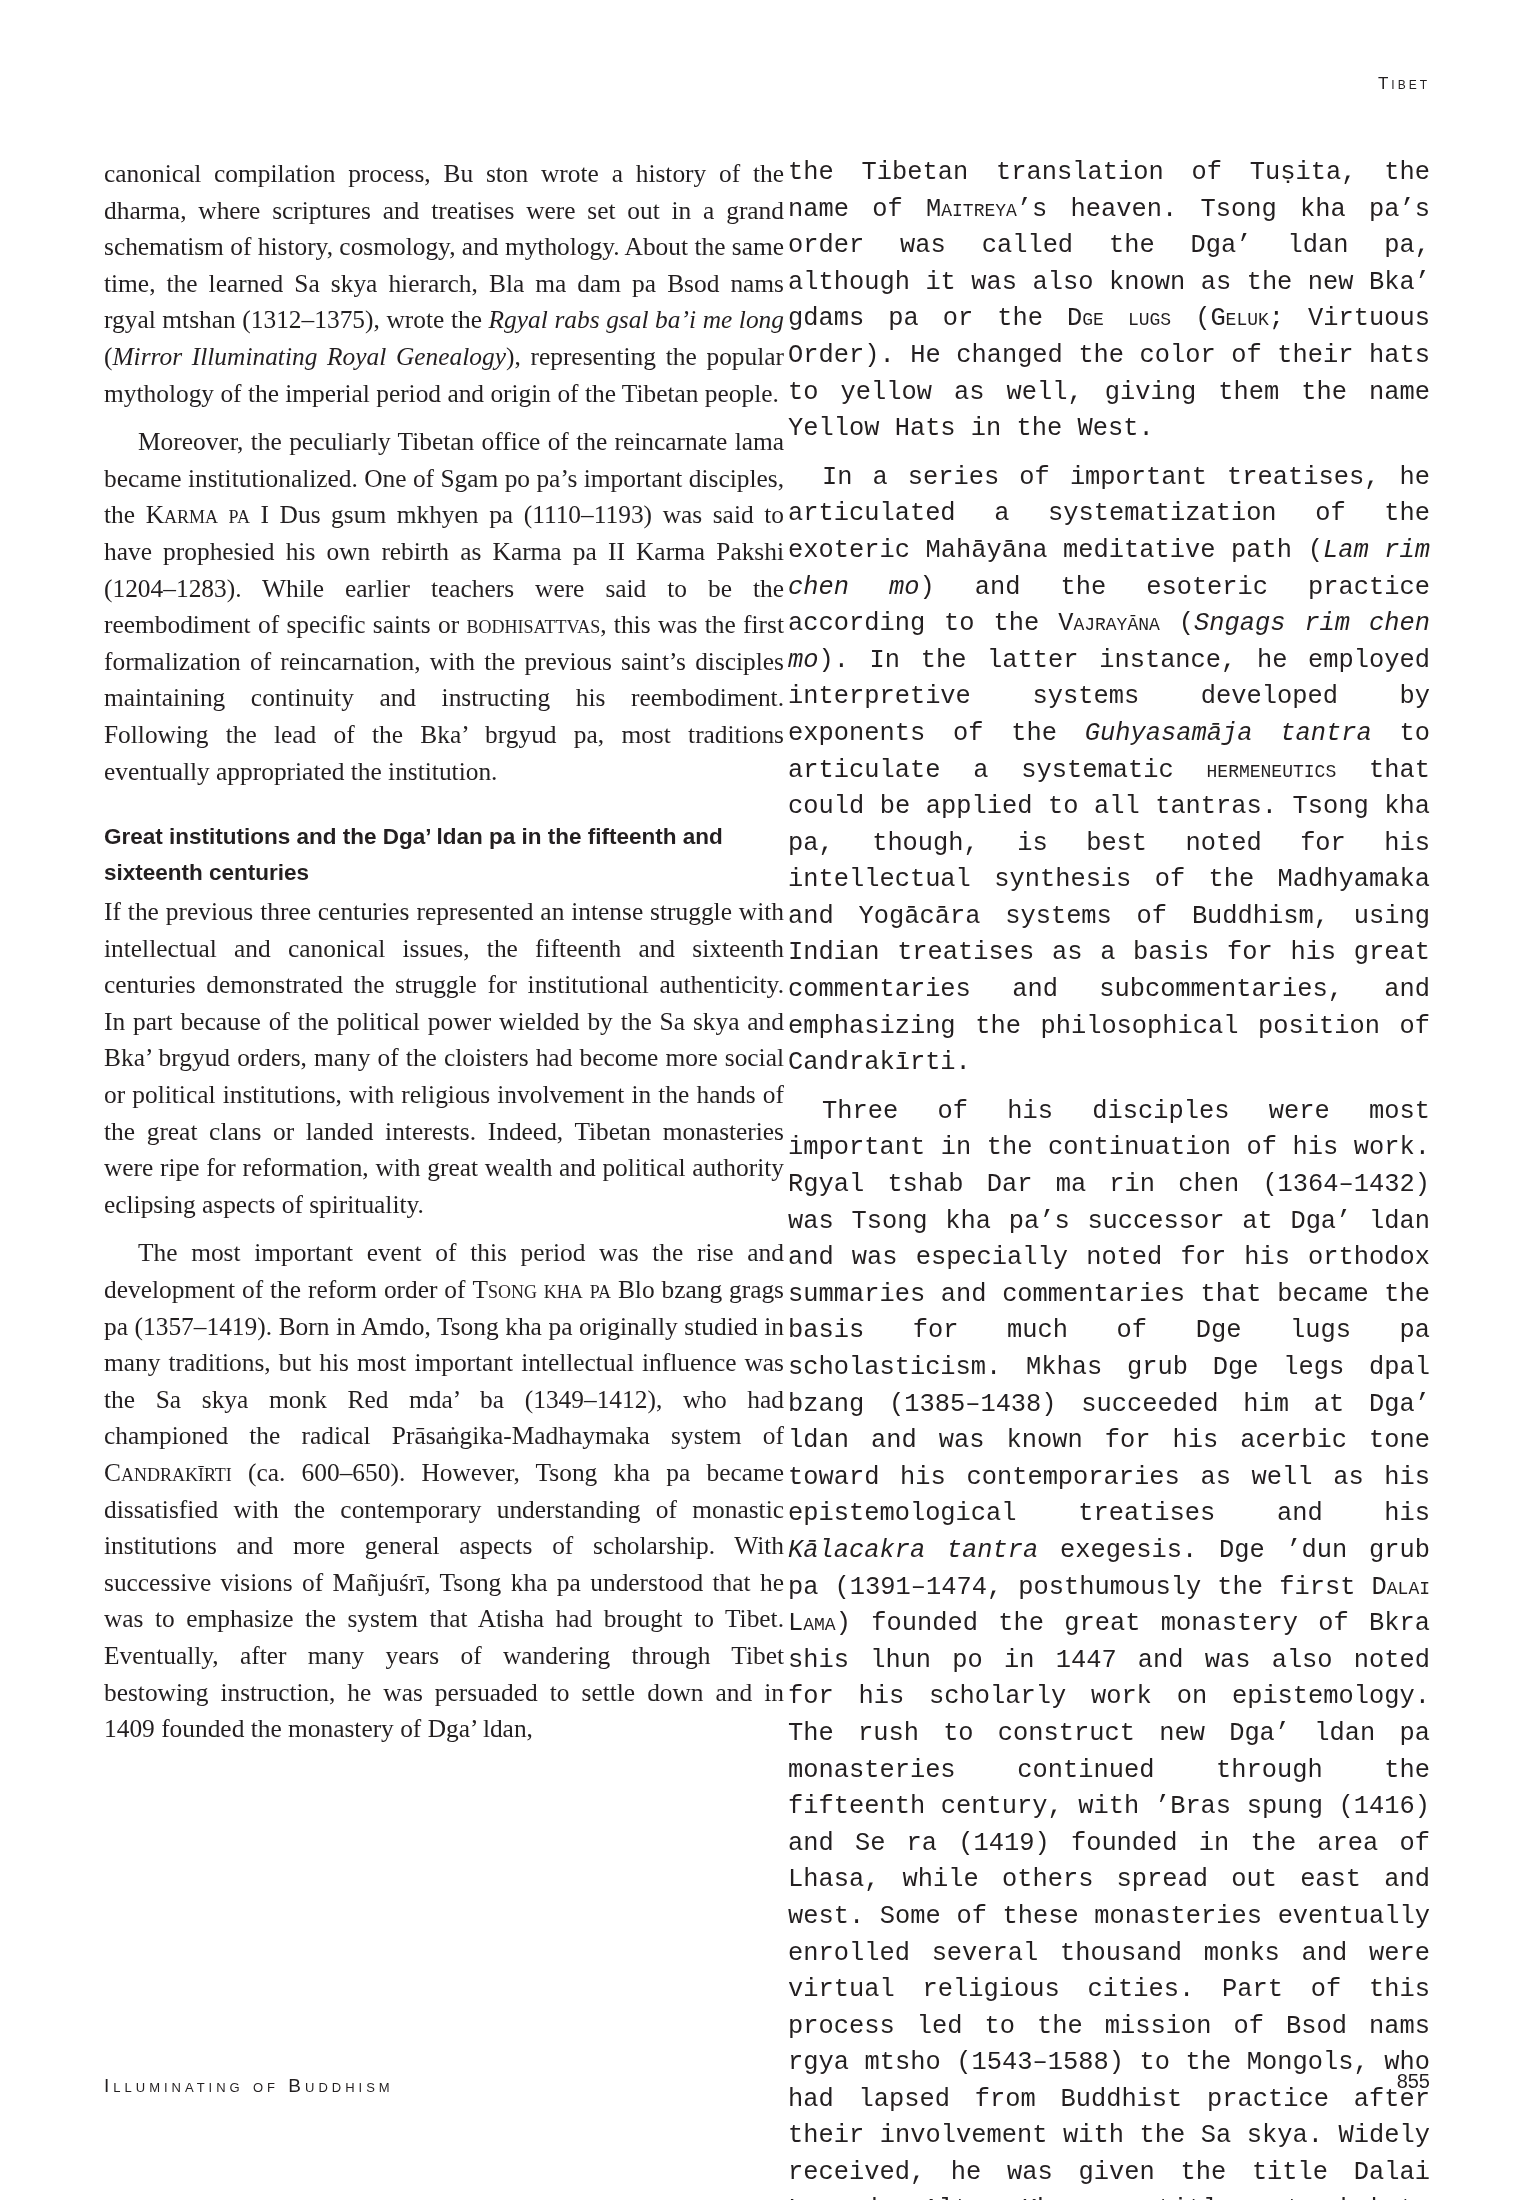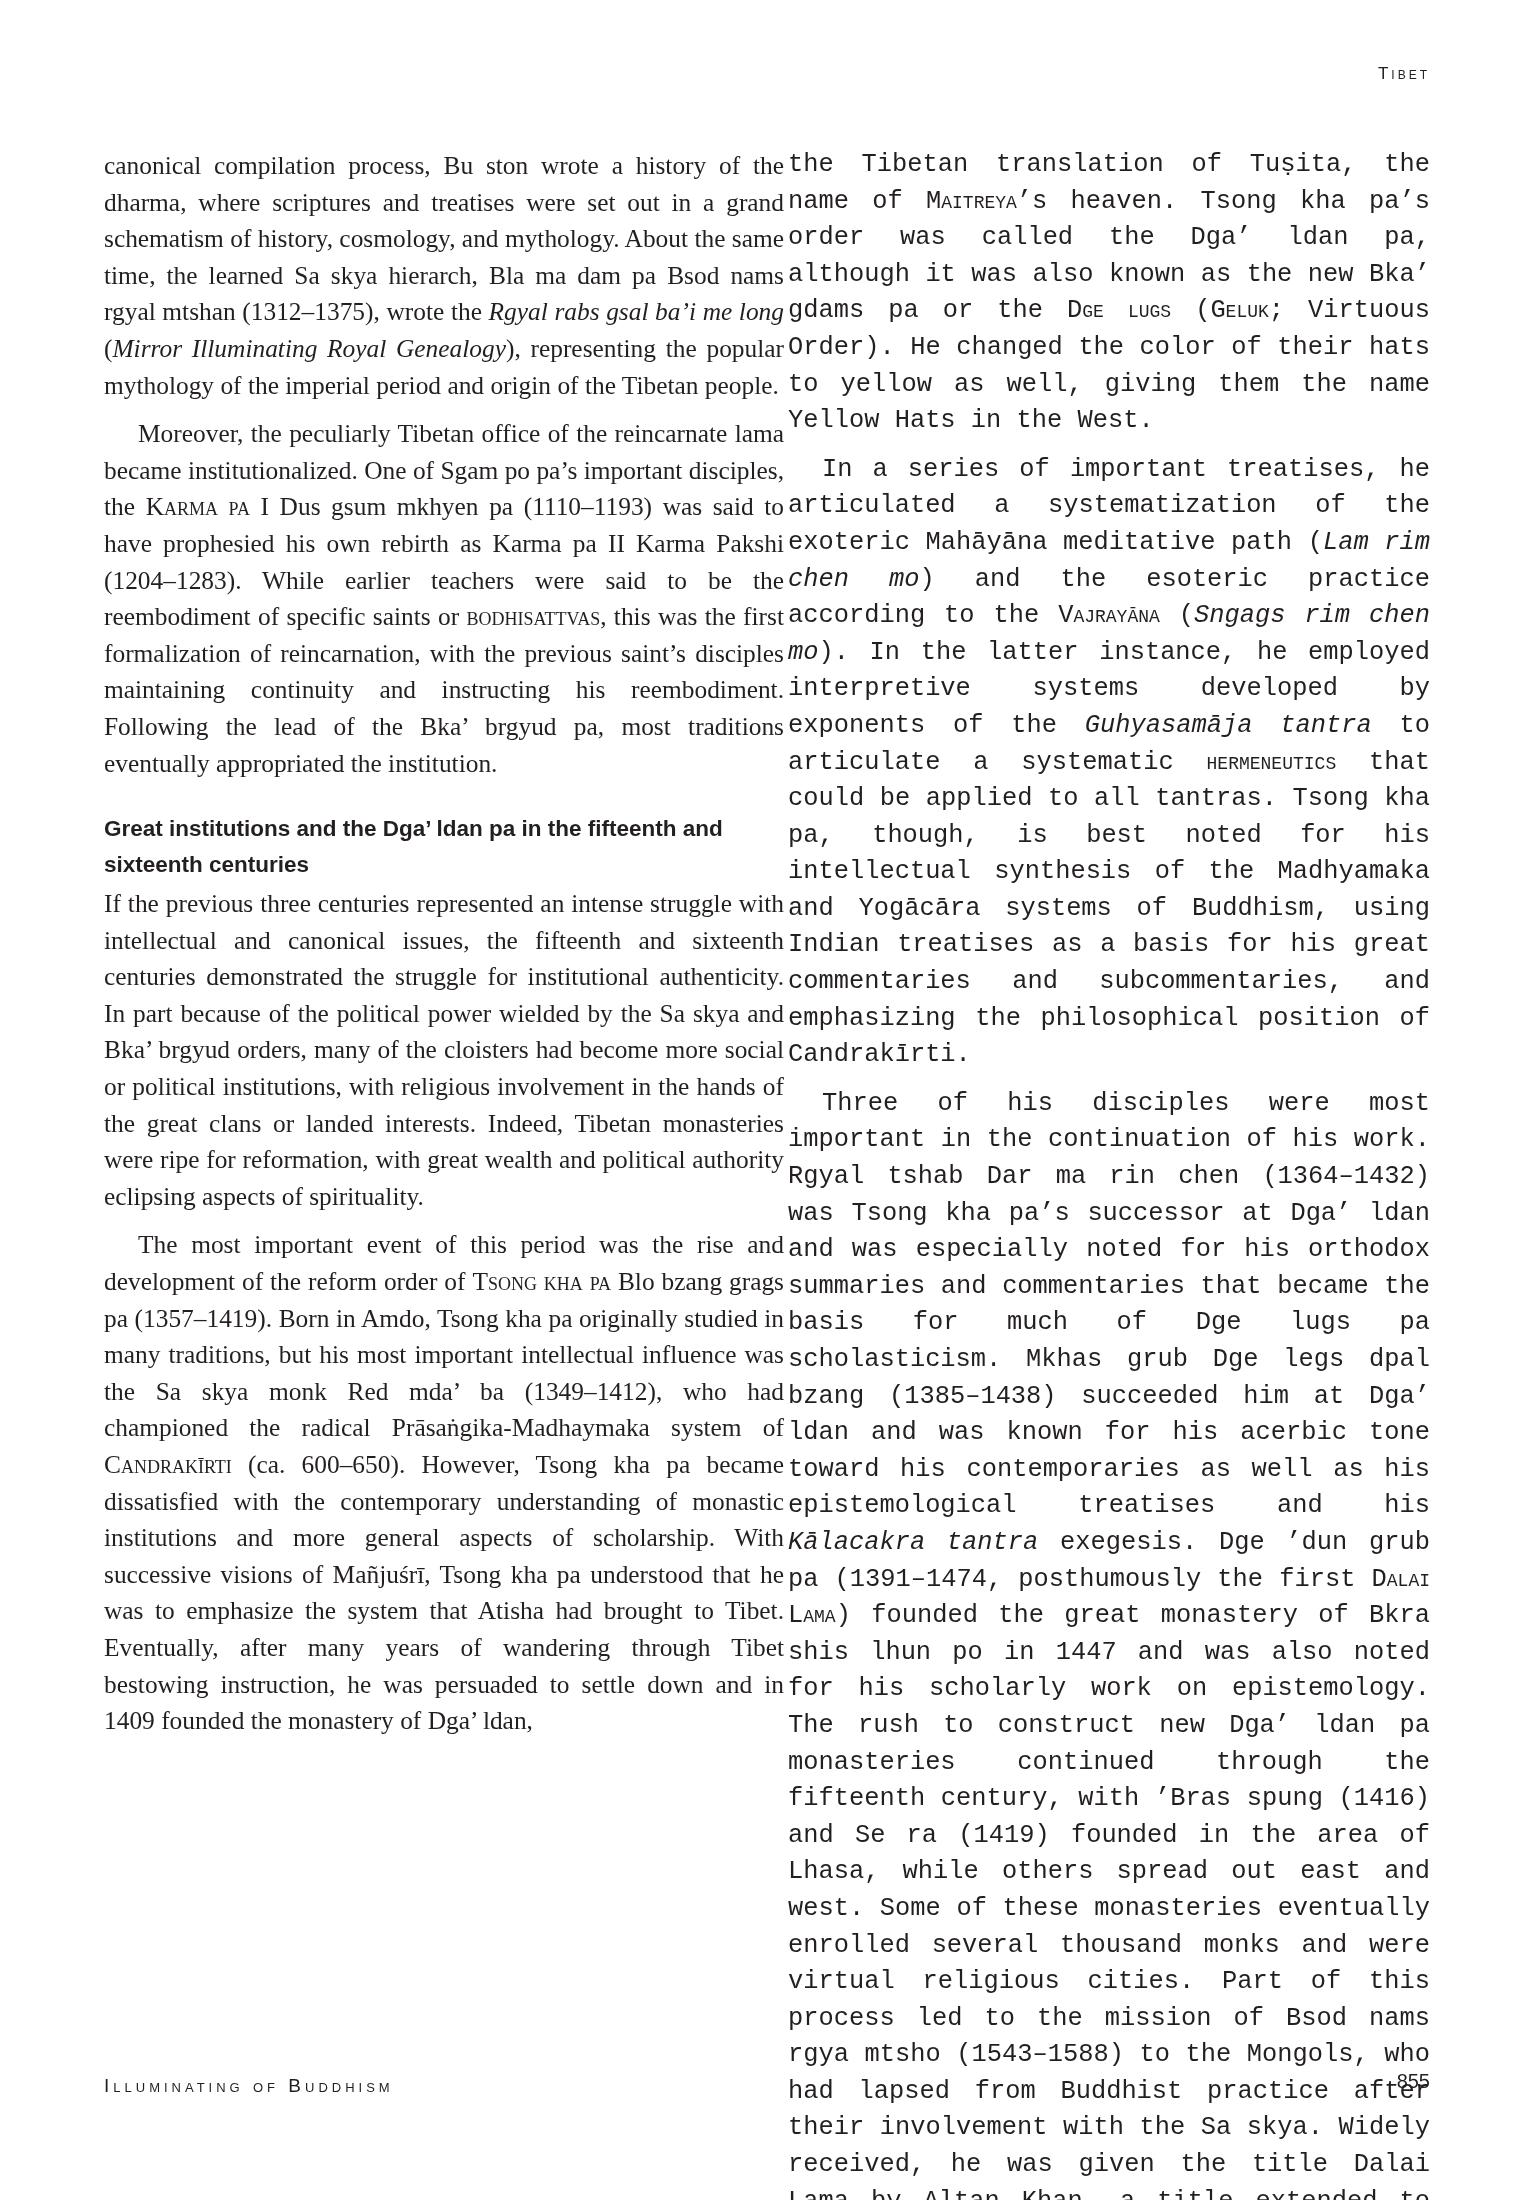--- a/index.html
+++ b/index.html
@@ -2,27 +2,27 @@
 <html><head>
   <meta charset="utf-8">
   <style>
     html, body { margin: 0; padding: 0; background: #ffffff; }
     body {
       width: 1522px; height: 2200px; position: relative; overflow: hidden;
       color: #231f20;
       font-family: "Liberation Serif", "DejaVu Serif", serif;
     }
     .running-head {
-      position: absolute; top: 64px; right: 92px;
+      position: absolute; top: 74px; right: 92px;
       font-family: "Liberation Sans", "DejaVu Sans", sans-serif;
       font-size: 17px; letter-spacing: 3px; font-variant: small-caps;
       color: #231f20;
     }
     .column {
-      position: absolute; top: 147px; width: 680px;
+      position: absolute; top: 155px; width: 680px;
       font-size: 25.4px; line-height: 36.6px;
       text-align: justify; hyphens: manual;
     }
     .col-left { left: 104px; }
     .col-right { left: 788px; width: 642px; font-family: Liberation Mono, monospace; }
     .column p { margin: 0 0 12px 0; }
     .column p.indent { text-indent: 34px; }
     .column p.noindent { text-indent: 0; }
     .column h3 {
       font-family: "Liberation Sans", "DejaVu Sans", sans-serif;

